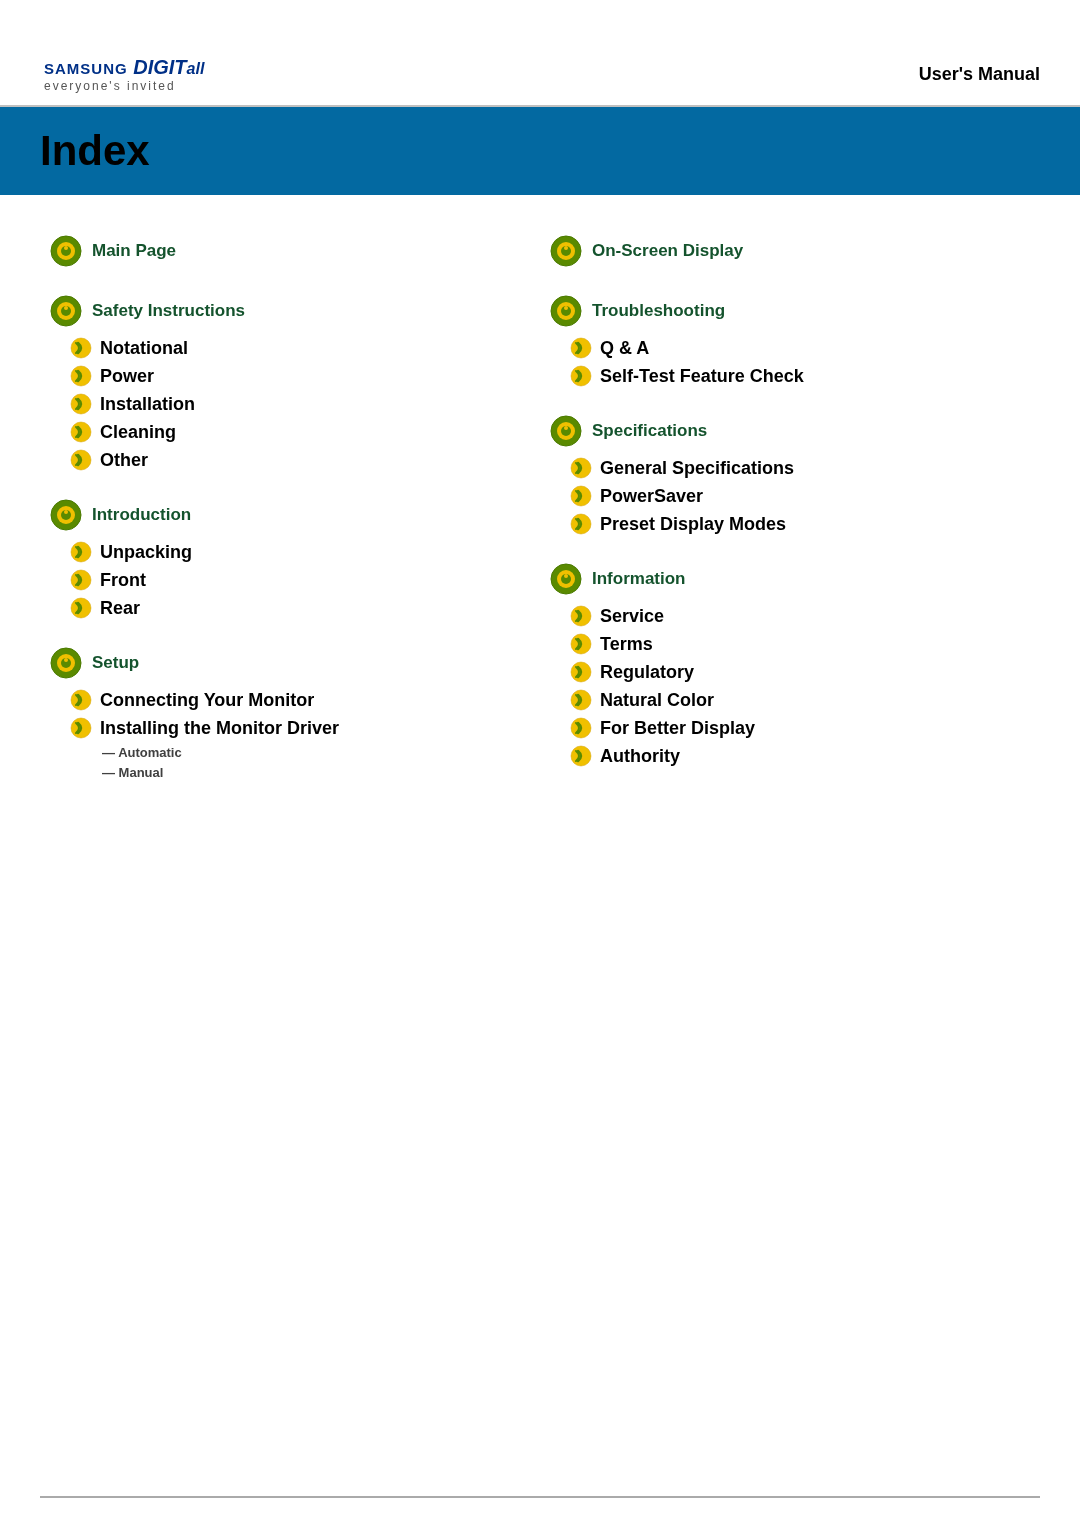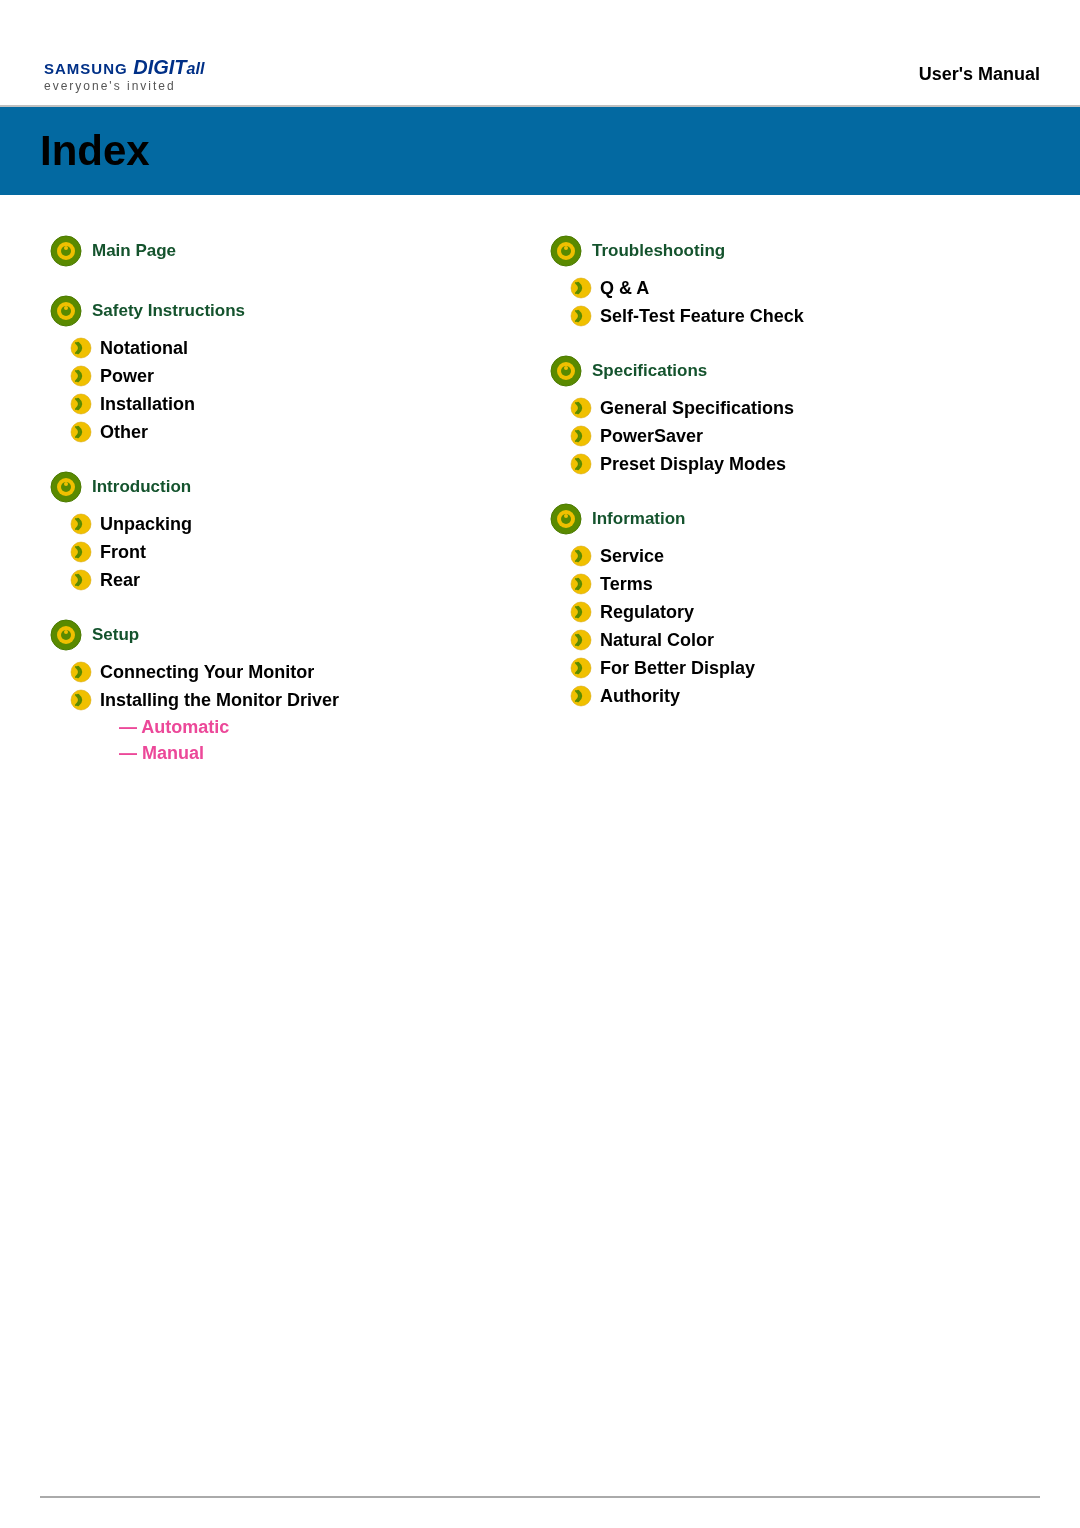--- a/index.html
+++ b/index.html
@@ -102,24 +102,23 @@
       margin-left: 8px;
     }
 
     .sub-sub-item {
       display: flex;
       align-items: center;
       margin: 5px 0 5px 52px;
     }
 
     .sub-sub-label {
-      font-size: 18px;
-      font-weight: bold;
-      color: #ec4899;
-      margin-left: 17px;
+      font-size: 13px;
+      font-weight: bold;
+      color: #404040;
     }
 
     
     .monitor-icon {
       width: 32px;
       height: 32px;
       flex-shrink: 0;
     }
 
     
@@ -208,20 +207,28 @@
           <path d="M6 6 Q12 11 6 16" fill="none" stroke="#5a8a00" stroke-width="2" stroke-linecap="round"></path>
         </svg>
         <span class="sub-item-label">Installation</span>
       </div>
       <div class="sub-item">
         <svg class="arrow-icon" viewBox="0 0 22 22">
           <circle cx="11" cy="11" r="10" fill="#f0c000" stroke="#d4a000" stroke-width="0.5"></circle>
           <path d="M8 6 Q14 11 8 16" fill="none" stroke="#5a8a00" stroke-width="2.5" stroke-linecap="round"></path>
           <path d="M6 6 Q12 11 6 16" fill="none" stroke="#5a8a00" stroke-width="2" stroke-linecap="round"></path>
         </svg>
+        <span class="sub-item-label">Cleaning</span>
+      </div>
+      <div class="sub-item">
+        <svg class="arrow-icon" viewBox="0 0 22 22">
+          <circle cx="11" cy="11" r="10" fill="#f0c000" stroke="#d4a000" stroke-width="0.5"></circle>
+          <path d="M8 6 Q14 11 8 16" fill="none" stroke="#5a8a00" stroke-width="2.5" stroke-linecap="round"></path>
+          <path d="M6 6 Q12 11 6 16" fill="none" stroke="#5a8a00" stroke-width="2" stroke-linecap="round"></path>
+        </svg>
         <span class="sub-item-label">Other</span>
       </div>
     </div>
 
     <div class="section">
       <div class="section-main">
         <svg class="monitor-icon" viewBox="0 0 32 32">
           <circle cx="16" cy="16" r="15" fill="#5a8a00" stroke="#4a7a00" stroke-width="1"></circle>
           <circle cx="16" cy="16" r="9" fill="#f0c000"></circle>
           <circle cx="16" cy="16" r="5" fill="#5a8a00"></circle>
@@ -286,20 +293,31 @@
       </div>
       <div class="sub-sub-item">
         <span class="sub-sub-label">— Manual</span>
       </div>
     </div>
 
   </div>
 
   <div class="col-right">
 
+    <div class="section">
+      <div class="section-main">
+        <svg class="monitor-icon" viewBox="0 0 32 32">
+          <circle cx="16" cy="16" r="15" fill="#5a8a00" stroke="#4a7a00" stroke-width="1"></circle>
+          <circle cx="16" cy="16" r="9" fill="#f0c000"></circle>
+          <circle cx="16" cy="16" r="5" fill="#5a8a00"></circle>
+          <circle cx="16" cy="13" r="2" fill="#f0c000"></circle>
+        </svg>
+        <span class="section-main-label">On-Screen Display</span>
+      </div>
+    </div>
 
     <div class="section">
       <div class="section-main">
         <svg class="monitor-icon" viewBox="0 0 32 32">
           <circle cx="16" cy="16" r="15" fill="#5a8a00" stroke="#4a7a00" stroke-width="1"></circle>
           <circle cx="16" cy="16" r="9" fill="#f0c000"></circle>
           <circle cx="16" cy="16" r="5" fill="#5a8a00"></circle>
           <circle cx="16" cy="13" r="2" fill="#f0c000"></circle>
         </svg>
         <span class="section-main-label">Troubleshooting</span>

